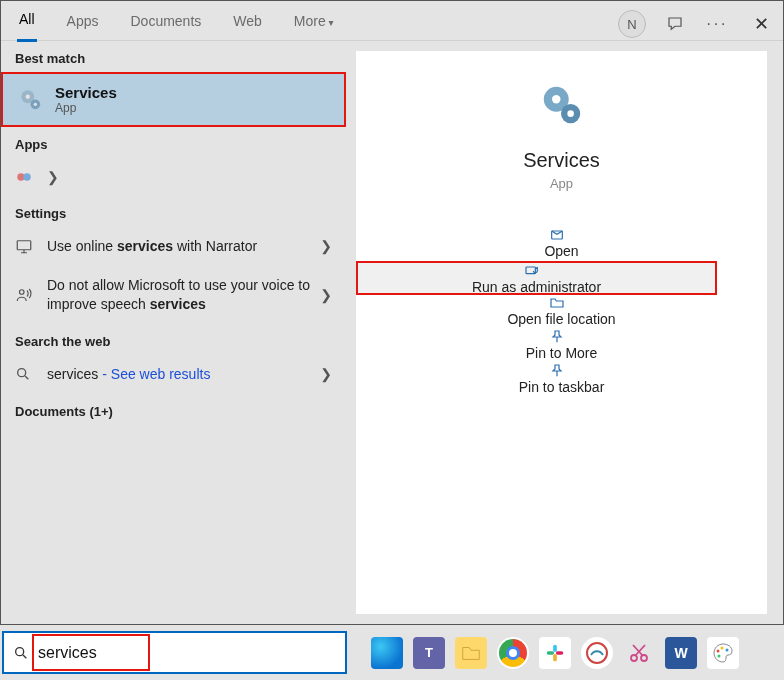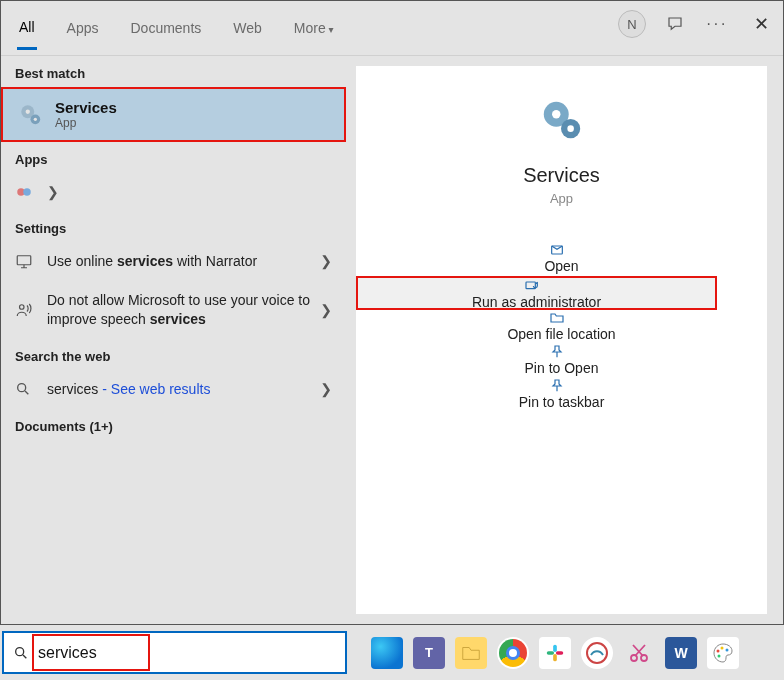--- a/index.html
+++ b/index.html
@@ -1,20 +1,20 @@
 <!DOCTYPE html>
 <html><head>
 <meta charset="utf-8">
 <style>
   * { box-sizing: border-box; margin: 0; padding: 0; font-family: "Segoe UI", sans-serif; }
   body { width: 784px; height: 680px; background: #e4e4e4; overflow: hidden; position: relative; }
 
   .main-window { width: 784px; height: 625px; background: #e4e4e4; border: 1px solid #555; position: relative; display: flex; flex-direction: column; }
 
-  .tabs-row { height: 55px; display: flex; align-items: center; padding-left: 16px; border-bottom: 1px solid #d0d0d0; position: relative; }
+  .tabs-row { height: 40px; display: flex; align-items: center; padding-left: 16px; border-bottom: 1px solid #d0d0d0; position: relative; }
   .tabs-row .tab { font-size: 14px; color: #6b6b6b; margin-right: 28px; cursor: pointer; padding: 12px 2px; }
   .tabs-row .tab.active { color: #000; border-bottom: 3px solid #0067c0; }
   .tabs-row .more::after { content: " \25BE"; font-size: 10px; }
   .tabs-right { position: absolute; right: 8px; top: 0; height: 46px; display: flex; align-items: center; gap: 20px; }
   .avatar { width: 28px; height: 28px; border-radius: 50%; background: #ddd; display: flex; align-items: center; justify-content: center; font-size: 13px; color: #555; border: 1px solid #bbb; }
   .hdr-icon { color: #555; font-size: 16px; cursor: pointer; width: 20px; text-align: center; }
   .dots { font-size: 16px; letter-spacing: 2px; color: #555; cursor: pointer; }
   .close-x { font-size: 18px; color: #333; cursor: pointer; padding: 2px 6px; }
 
   .body-split { flex: 1; display: flex; overflow: hidden; }
@@ -200,21 +200,21 @@
               </svg>
           </div>
           <span>Open file location</span>
         </div>
         <div class="action-row">
           <div class="a-icon">
             <svg width="16" height="16" viewBox="0 0 24 24" fill="none" stroke="#2a6fb0" stroke-width="1.8">
                 <path d="M9 3h6v6l3 3H6l3-3zM12 12v8"></path>
               </svg>
           </div>
-          <span>Pin to Open</span>
+          <span>Pin to More</span>
         </div>
         <div class="action-row">
           <div class="a-icon">
             <svg width="16" height="16" viewBox="0 0 24 24" fill="none" stroke="#2a6fb0" stroke-width="1.8">
                 <path d="M9 3h6v6l3 3H6l3-3zM12 12v8"></path>
               </svg>
           </div>
           <span>Pin to taskbar</span>
         </div>
       </div>

